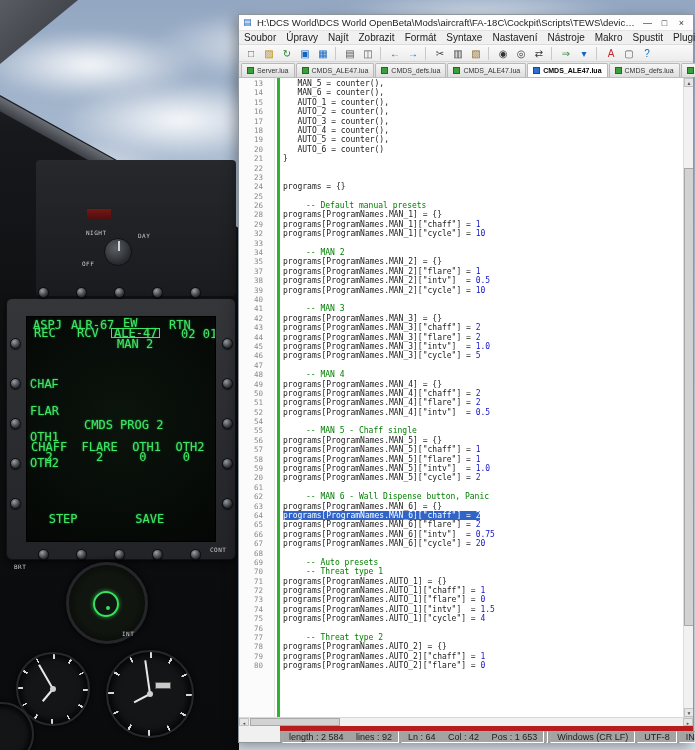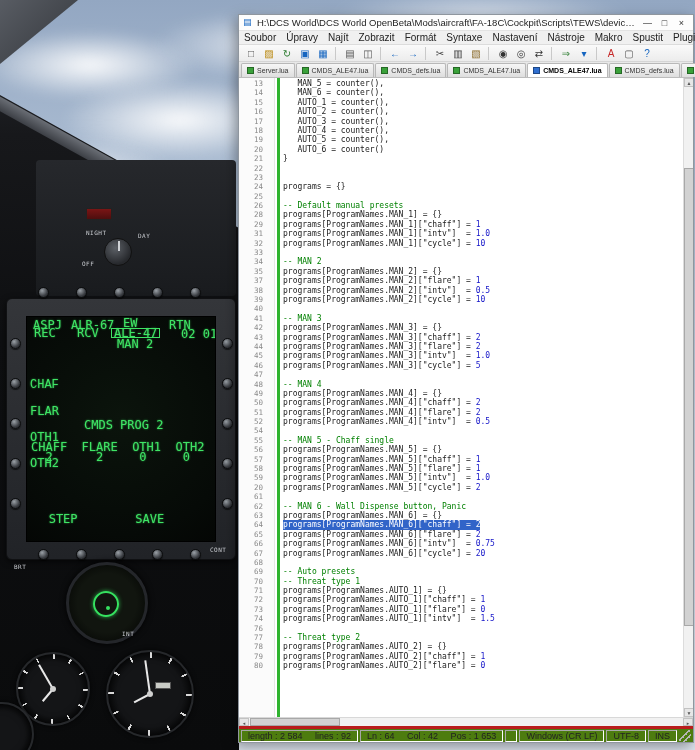--- a/index.html
+++ b/index.html
@@ -78,33 +78,33 @@
   .tab.active{background:#ffffff;font-weight:bold;color:#000;}
   .tabicon{width:7px;height:7px;border:1px solid rgba(0,0,0,.35);flex:none;}
   
   #codewrap{flex:1;position:relative;background:#ffffff;overflow:hidden;}
   #gutterbg{position:absolute;left:0;top:0;bottom:0;width:36px;background:#fbfbfb;border-right:1px solid #e6e6e6;}
   #changebar{position:absolute;left:38px;top:0;bottom:0;width:3px;background:#2fb32f;}
   #code-lines{position:absolute;left:0;top:1px;right:10px;}
   .row{display:flex;height:9.4px;line-height:9.4px;font-family:"DejaVu Sans Mono",monospace;font-size:8px;white-space:pre;}
   .ln{width:30px;flex:none;text-align:right;padding-right:6px;color:#8a8a8a;font-size:7.5px;}
   .code{margin-left:14px;color:#1a1a1a;}
-  .cm{color:#008000;}
+  .cm{color:#008000;margin-left:23px;}
   .num{color:#1414c8;}
   .sel .code{background:#3164c8;color:#fff;}
   .sel .code .num{color:#fff;}
   
   #vscroll{position:absolute;right:0;top:0;bottom:0;width:10px;background:#f1f1f1;border-left:1px solid #dcdcdc;}
   .sbtn{position:absolute;left:0;width:10px;height:9px;font-size:5px;text-align:center;line-height:9px;color:#555;background:#e6e6e6;border:1px solid #c2c2c2;}
   #vthumb{position:absolute;left:0;top:90px;width:10px;height:458px;background:#d2d2d2;border:1px solid #a8a8a8;}
   #hscroll{height:9px;background:#f1f1f1;border-top:1px solid #d8d8d8;position:relative;}
   .hbtn{position:absolute;top:0;width:10px;height:8px;font-size:5px;text-align:center;line-height:8px;color:#555;background:#e6e6e6;border:1px solid #c2c2c2;}
   #hthumb{position:absolute;left:11px;top:0;width:90px;height:8px;background:#d2d2d2;border:1px solid #a8a8a8;}
   
-  #statusbar{height:16px;background:#4d7c0f;display:flex;align-items:center;padding:1px 2px;font-size:9px;color:#222;border-top:3px solid #b91c1c;}
+  #statusbar{height:16px;background:#a3a3a3;display:flex;align-items:center;padding:1px 2px;font-size:9px;color:#222;border-top:5px solid #b91c1c;margin-left:41px;}
   .sp{height:12px;line-height:11px;white-space:pre;padding:0 6px;margin-right:2px;
     border:1px solid;border-color:#a7a7a7 #fff #fff #a7a7a7;}
   .spacer{flex:1;height:12px;border:1px solid;border-color:#a7a7a7 #fff #fff #a7a7a7;margin-right:2px;}
   #grip{width:12px;height:12px;background:linear-gradient(135deg,transparent 40%,#b5b5b5 40% 50%,transparent 50% 65%,#b5b5b5 65% 75%,transparent 75%);}
 </style>
 </head>
 <body>
 
 <div id="stage">
 
@@ -295,21 +295,20 @@
           <div class="row"><span class="ln">19</span><span class="code">   AUTO_5 = counter(),</span></div>
           <div class="row"><span class="ln">20</span><span class="code">   AUTO_6 = counter()</span></div>
           <div class="row"><span class="ln">21</span><span class="code">}</span></div>
           <div class="row"><span class="ln">22</span><span class="code"></span></div>
           <div class="row"><span class="ln">23</span><span class="code"></span></div>
           <div class="row"><span class="ln">24</span><span class="code">programs = {}</span></div>
           <div class="row"><span class="ln">25</span><span class="code"></span></div>
           <div class="row"><span class="ln">26</span><span class="code"><span class="cm">-- Default manual presets</span></span></div>
           <div class="row"><span class="ln">28</span><span class="code">programs[ProgramNames.MAN_1] = {}</span></div>
           <div class="row"><span class="ln">29</span><span class="code">programs[ProgramNames.MAN_1]["chaff"] = <span class="num">1</span></span></div>
-          <div class="row"><span class="ln">31</span><span class="code">programs[ProgramNames.MAN_1]["intv"]  = <span class="num">1.0</span></span></div>
           <div class="row"><span class="ln">32</span><span class="code">programs[ProgramNames.MAN_1]["cycle"] = <span class="num">10</span></span></div>
           <div class="row"><span class="ln">33</span><span class="code"></span></div>
           <div class="row"><span class="ln">34</span><span class="code"><span class="cm">-- MAN 2</span></span></div>
           <div class="row"><span class="ln">35</span><span class="code">programs[ProgramNames.MAN_2] = {}</span></div>
           <div class="row"><span class="ln">37</span><span class="code">programs[ProgramNames.MAN_2]["flare"] = <span class="num">1</span></span></div>
           <div class="row"><span class="ln">38</span><span class="code">programs[ProgramNames.MAN_2]["intv"]  = <span class="num">0.5</span></span></div>
           <div class="row"><span class="ln">39</span><span class="code">programs[ProgramNames.MAN_2]["cycle"] = <span class="num">10</span></span></div>
           <div class="row"><span class="ln">40</span><span class="code"></span></div>
           <div class="row"><span class="ln">41</span><span class="code"><span class="cm">-- MAN 3</span></span></div>
           <div class="row"><span class="ln">42</span><span class="code">programs[ProgramNames.MAN_3] = {}</span></div>
@@ -337,20 +336,21 @@
           <div class="row"><span class="ln">65</span><span class="code">programs[ProgramNames.MAN_6]["flare"] = <span class="num">2</span></span></div>
           <div class="row"><span class="ln">66</span><span class="code">programs[ProgramNames.MAN_6]["intv"]  = <span class="num">0.75</span></span></div>
           <div class="row"><span class="ln">67</span><span class="code">programs[ProgramNames.MAN_6]["cycle"] = <span class="num">20</span></span></div>
           <div class="row"><span class="ln">68</span><span class="code"></span></div>
           <div class="row"><span class="ln">69</span><span class="code"><span class="cm">-- Auto presets</span></span></div>
           <div class="row"><span class="ln">70</span><span class="code"><span class="cm">-- Threat type 1</span></span></div>
           <div class="row"><span class="ln">71</span><span class="code">programs[ProgramNames.AUTO_1] = {}</span></div>
           <div class="row"><span class="ln">72</span><span class="code">programs[ProgramNames.AUTO_1]["chaff"] = <span class="num">1</span></span></div>
           <div class="row"><span class="ln">73</span><span class="code">programs[ProgramNames.AUTO_1]["flare"] = <span class="num">0</span></span></div>
           <div class="row"><span class="ln">74</span><span class="code">programs[ProgramNames.AUTO_1]["intv"]  = <span class="num">1.5</span></span></div>
+          <div class="row"><span class="ln">75</span><span class="code">programs[ProgramNames.AUTO_1]["cycle"] = <span class="num">4</span></span></div>
           <div class="row"><span class="ln">76</span><span class="code"></span></div>
           <div class="row"><span class="ln">77</span><span class="code"><span class="cm">-- Threat type 2</span></span></div>
           <div class="row"><span class="ln">78</span><span class="code">programs[ProgramNames.AUTO_2] = {}</span></div>
           <div class="row"><span class="ln">79</span><span class="code">programs[ProgramNames.AUTO_2]["chaff"] = <span class="num">1</span></span></div>
           <div class="row"><span class="ln">80</span><span class="code">programs[ProgramNames.AUTO_2]["flare"] = <span class="num">0</span></span></div>
         </div>
       <div id="vscroll">
         <span class="sbtn" style="top:0">▲</span>
         <div id="vthumb"></div>
         <span class="sbtn" style="bottom:0">▼</span>

